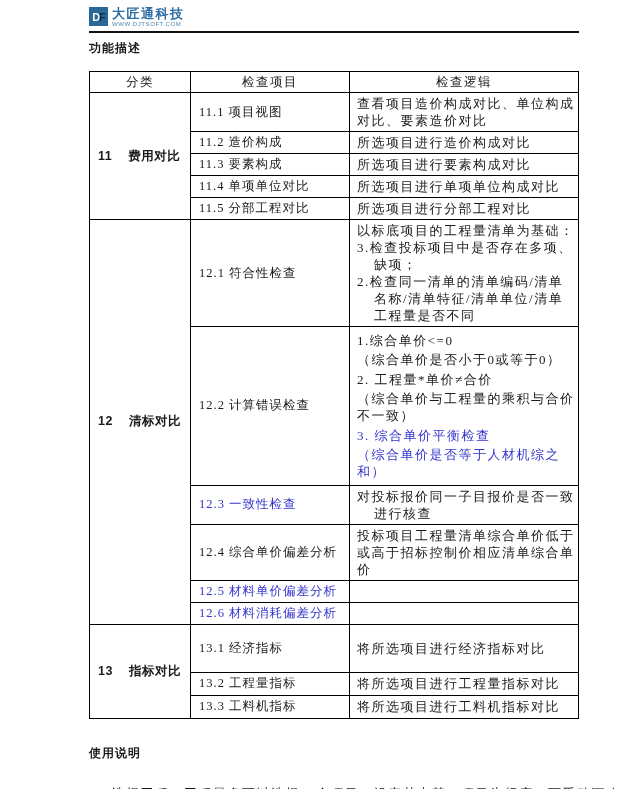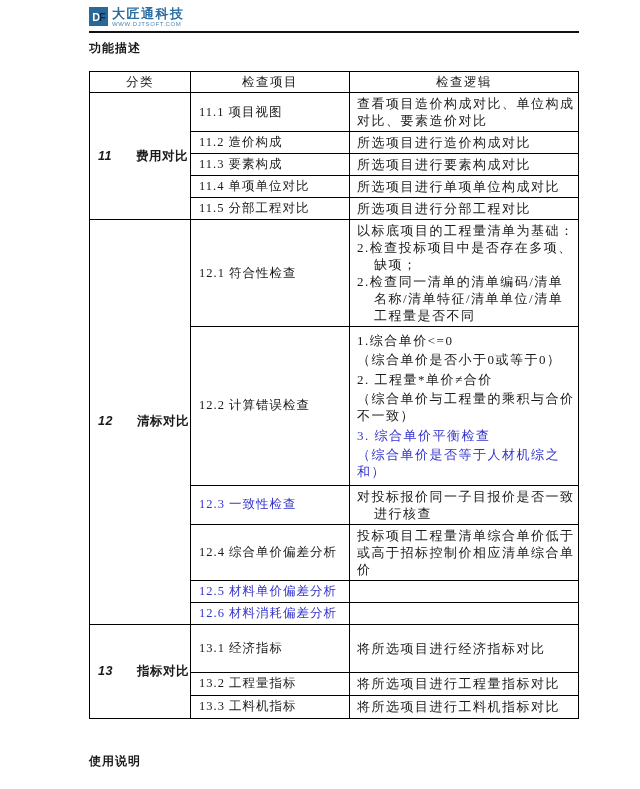--- a/index.html
+++ b/index.html
@@ -19,39 +19,39 @@
   .rule { border-bottom:2px solid #111111; margin-top:3px; }
 
   .sec-title { font-size:12px; font-weight:bold; font-family:"Liberation Sans", sans-serif; letter-spacing:1px; margin:7px 0 0 0; }
 
   
   table { border-collapse:collapse; width:489px; table-layout:fixed; margin-top:14px; }
   th, td { border:1px solid #000000; }
   thead th { font-weight:normal; font-size:12.5px; letter-spacing:1.5px; height:21px; text-align:center;margin-top:44px; }
   td { vertical-align:middle; }
   .cat-cell { padding-left:8px; font-weight:bold; font-size:12.5px; letter-spacing:0.5px; font-family:"Liberation Sans", sans-serif; }
-  .cat-cell .cat-num { margin-right:24px;font-style:italic; }
+  .cat-cell .cat-num { margin-right:16px; }
   .cat-12 { }
   .item-cell { padding:2px 3px 2px 8px; font-size:12.5px; letter-spacing:1px; }
   .logic-cell { padding:2px 3px 2px 7px; font-size:13px; letter-spacing:1.5px; line-height:17px; }
   .logic-line.hang { padding-left:1.3em; text-indent:-1.3em; }
   .blue { color:var(--blue); }
   tbody tr:nth-child(1){height:36px}
   tbody tr:nth-child(2),tbody tr:nth-child(3),tbody tr:nth-child(4),tbody tr:nth-child(5){height:22px}
   tbody tr:nth-child(6){height:94px}
   tbody tr:nth-child(7){height:135px}
   tbody tr:nth-child(7) .logic-line{margin:2.5px 0;}
   tbody tr:nth-child(8){height:38px}
   tbody tr:nth-child(9){height:52px}
   tbody tr:nth-child(10),tbody tr:nth-child(11){height:22px}
   tbody tr:nth-child(12){height:48px}
   tbody tr:nth-child(13),tbody tr:nth-child(14){height:23px}
 
   
-  .usage-title { margin-top:34px; }
+  .usage-title { margin-top:26px; }
   .usage-para { margin-top:14px; }
   .usage-line { font-size:13px; letter-spacing:1.5px; line-height:36px; white-space:nowrap; }
 </style>
 </head>
 <body>
 
 <div class="content">
 
   <div class="logo-row">
     <div class="logo-box">
@@ -111,21 +111,21 @@
           <td class="item-cell">11.5 分部工程对比</td>
           <td class="logic-cell">
             <div class="logic-line">所选项目进行分部工程对比</div>
           </td>
         </tr>
         <tr>
           <td class="cat-cell cat-12" rowspan="6"><span class="cat-num">12</span><span>清标对比</span></td>
           <td class="item-cell">12.1 符合性检查</td>
           <td class="logic-cell">
             <div class="logic-line">以标底项目的工程量清单为基础：</div>
-            <div class="logic-line hang">2.检查投标项目中是否存在多项、缺项；</div>
+            <div class="logic-line hang">3.检查投标项目中是否存在多项、缺项；</div>
             <div class="logic-line hang">2.检查同一清单的清单编码/清单名称/清单特征/清单单位/清单工程量是否不同</div>
           </td>
         </tr>
         <tr>
           <td class="item-cell">12.2 计算错误检查</td>
           <td class="logic-cell">
             <div class="logic-line hang">1.综合单价&lt;=0</div>
             <div class="logic-line">（综合单价是否小于0或等于0）</div>
             <div class="logic-line hang">2. 工程量*单价≠合价</div>
             <div class="logic-line">（综合单价与工程量的乘积与合价不一致）</div>

